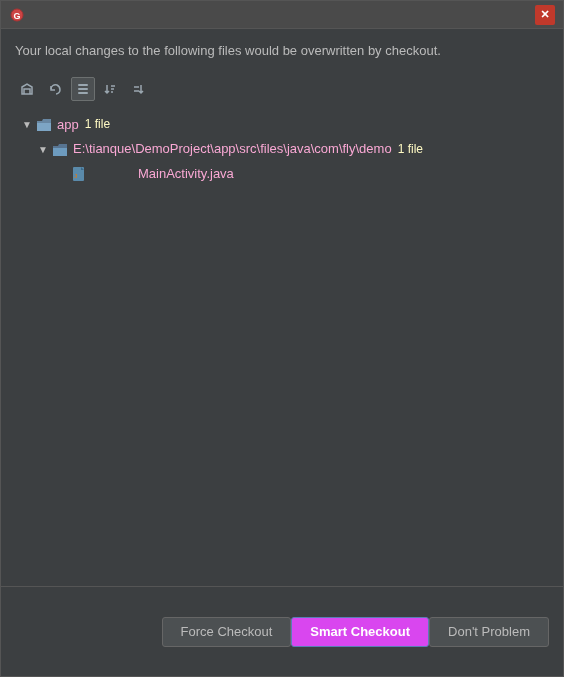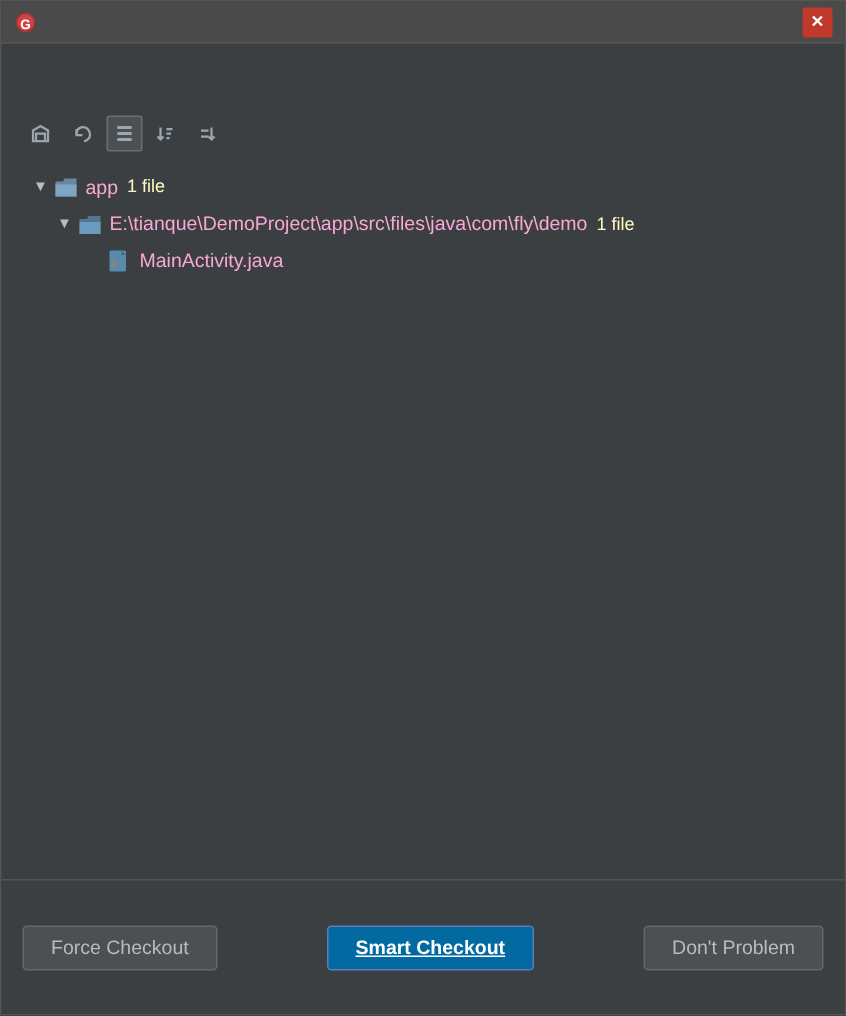--- a/index.html
+++ b/index.html
@@ -167,50 +167,50 @@
     .tree-level-1 {
       padding-left: 4px;
     }
 
     .tree-level-2 {
       padding-left: 20px;
     }
 
     .tree-level-3 {
       padding-left: 56px;
+      gap: 45px;
     }
 
     .footer {
       height: 90px;
       display: flex;
       align-items: center;
-      justify-content: space-between;
+      justify-content: flex-end;
       padding: 0 14px;
       border-top: 1px solid #555555;
       flex-shrink: 0;
       background: #3c3f41;
     }
 
     .footer-btn {
       height: 30px;
       padding: 0 18px;
       border-radius: 3px;
       font-size: 13px;
       cursor: pointer;
       border: 1px solid #666;
       background: #4c5052;
       color: #bbbbbb;
     }
 
     .footer-btn.primary {
-      background: #0369a1;
+      background: #d946ef;
       border-color: #5a7db6;
       color: #ffffff;
       font-weight: bold;
-      text-decoration: underline;
     }
   </style>
 </head>
 <body>
 
 <div class="window">
 
   <div class="title-bar">
     <div class="title-bar-left">
       <div class="title-bar-icon">
@@ -219,21 +219,21 @@
           <text x="7" y="11" text-anchor="middle" font-size="9" fill="white" font-weight="bold">G</text>
         </svg>
       </div>
     </div>
     <div class="title-bar-close">✕</div>
   </div>
 
   <div class="content">
 
     <div class="message-text">
-      <br>
+      <span>Your local changes to the following files would be overwritten by checkout.</span><br>
     </div>
 
     <div class="toolbar">
       <button class="toolbar-btn" title="Expand">
         <svg width="14" height="14" viewBox="0 0 14 14">
           <path d="M2 5 L7 2 L12 5 L12 12 L2 12 Z" fill="none" stroke="#9aa7b0" stroke-width="1.5"></path>
           <path d="M4 12 L4 7 L10 7 L10 12" fill="none" stroke="#9aa7b0" stroke-width="1.5"></path>
         </svg>
       </button>
       <button class="toolbar-btn" title="Undo">

